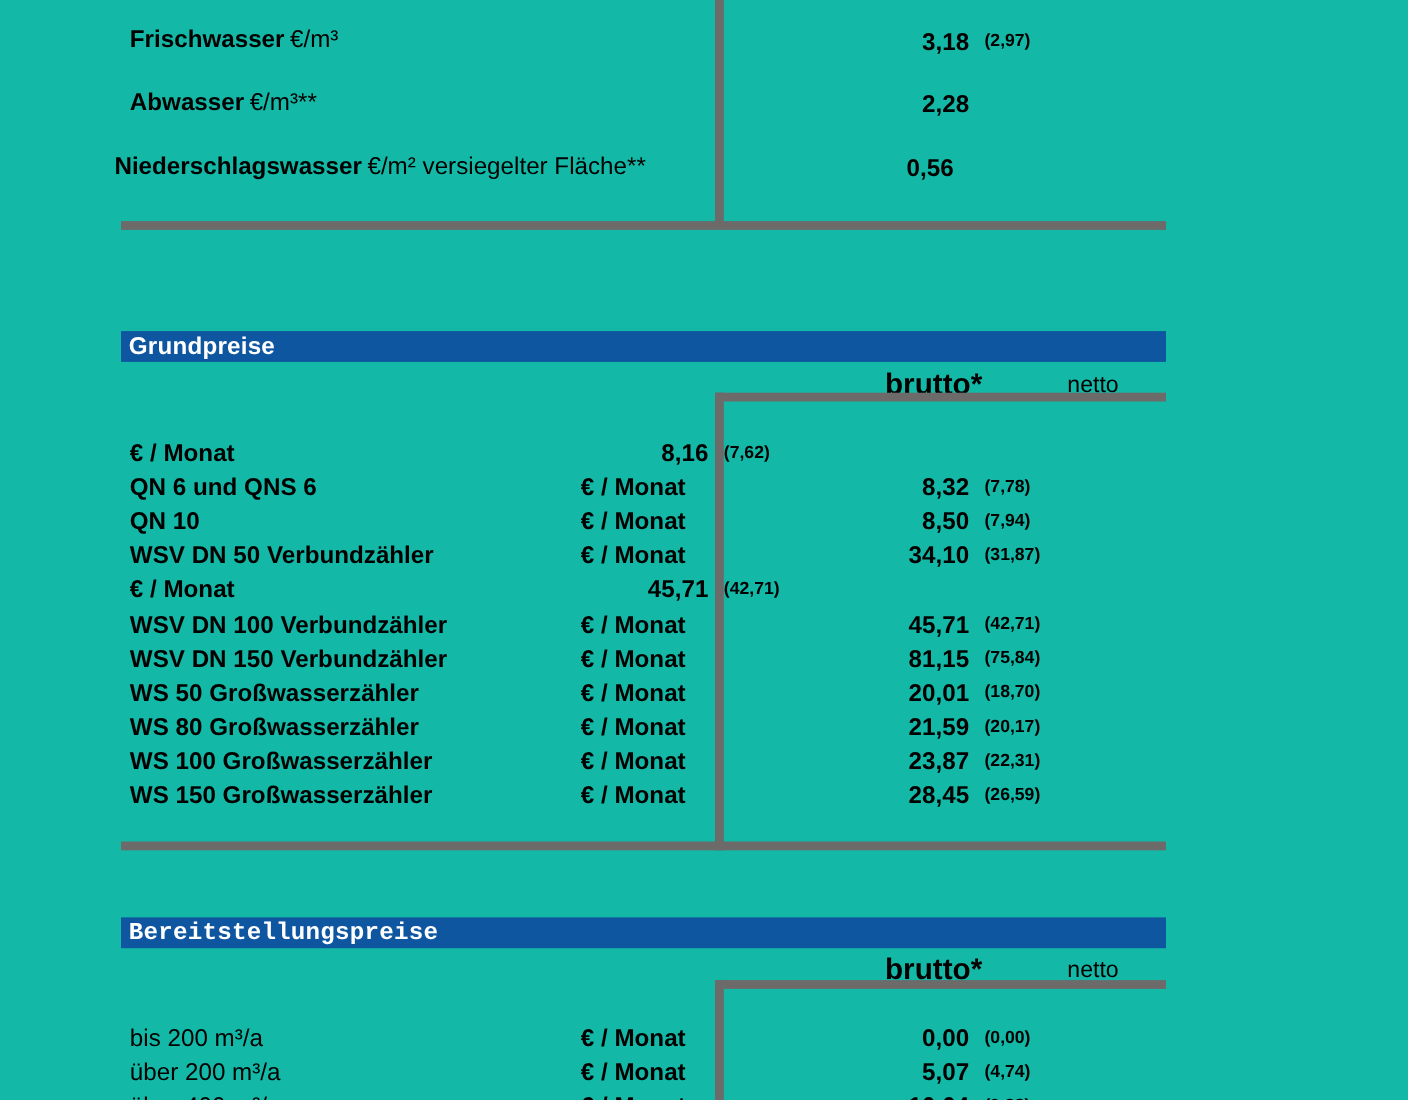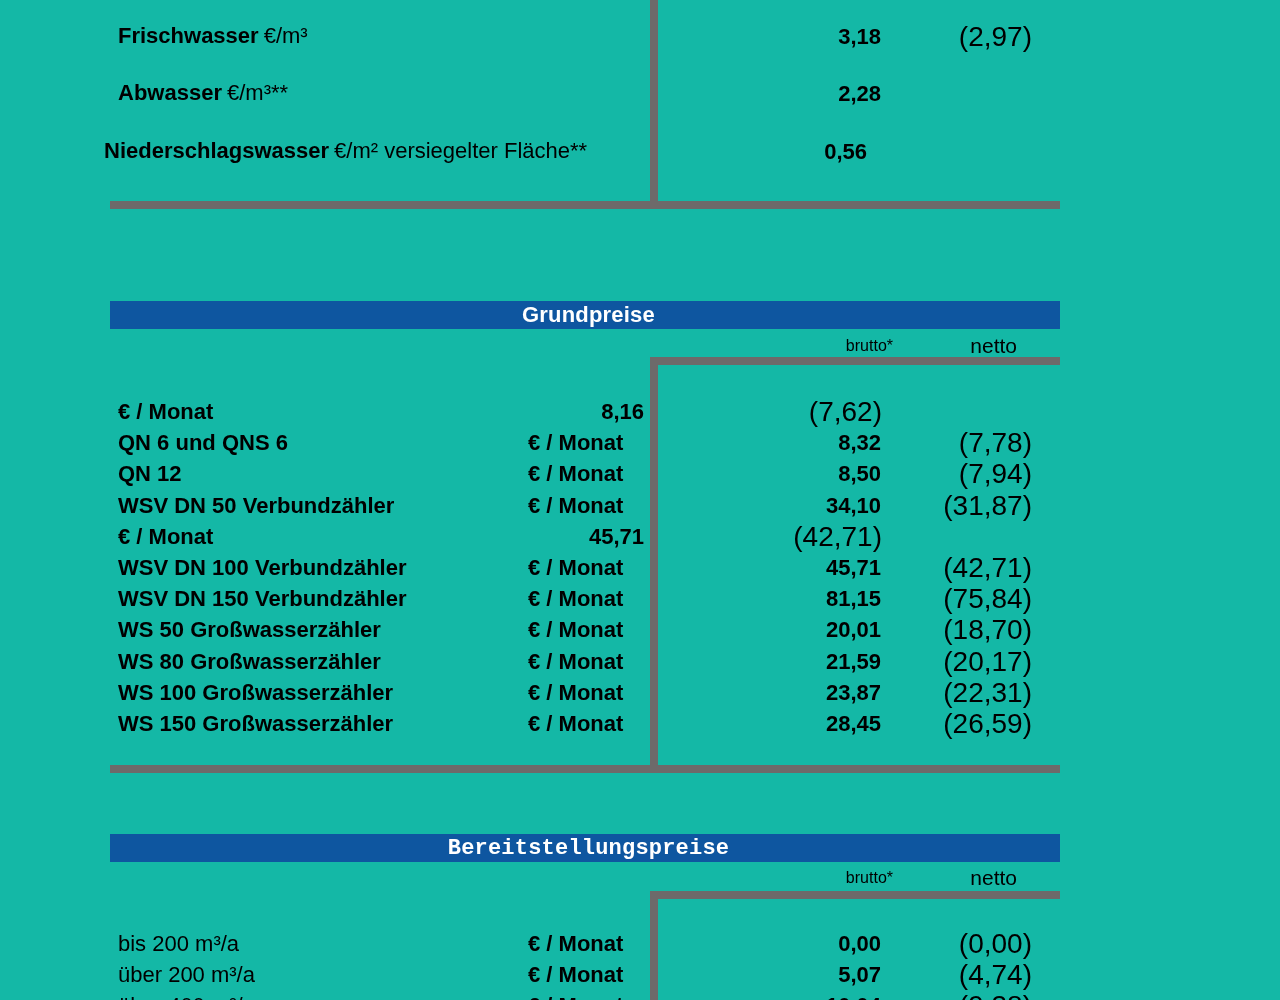--- a/index.html
+++ b/index.html
@@ -9,33 +9,32 @@
     background:#14b8a6; overflow:hidden; color:#000;
     font-family:"Liberation Sans", sans-serif;
   }
   .abs { position:absolute; }
   .bar { background:#6d6a6a; }
   .bluebar {
     background:#0e56a0; color:#ffffff;
     display:flex; align-items:center;
     padding-left:7px; font-weight:bold; font-size:22px;
     letter-spacing:0.2px;
-    justify-content:center;
   }
   
   .grid4 { display:grid; grid-template-columns:410px 130px 237px 150px; align-items:center; }
   
   .grid3 { display:grid; grid-template-columns:540px 237px 150px; align-items:center; }
   .lbl   { font-weight:bold; font-size:22px; white-space:nowrap; }
   .lbl-r { font-weight:normal; font-size:22px; white-space:nowrap; }
   .unit-suffix { font-weight:normal; font-size:22px; margin-left:5px; }
   .unit  { font-size:22px; white-space:nowrap;font-weight:bold; }
   .val-b { font-weight:bold; font-size:22px; text-align:right; padding-right:14px; white-space:nowrap; }
-  .val-n { font-size:28px; text-align:right; padding-right:13px; white-space:nowrap; }
-  .hdr-b { font-weight:normal; font-size:16px; text-align:right; padding-right:2px; }
+  .val-n { font-size:16px; padding-right:13px; white-space:nowrap;font-weight:bold; }
+  .hdr-b { font-weight:bold; font-size:27px; text-align:right; padding-right:2px; }
   .hdr-n { font-size:21px; text-align:right; padding-right:28px; }
   .prow  { height:31.2px; }
   .trow  { line-height:26px; }
 </style>
 </head>
 <body>
 
 <div class="page">
 
   <div>
@@ -83,21 +82,21 @@
         <div class="val-b">8,16</div>
         <div class="val-n">(7,62)</div>
       </div>
       <div class="grid4 prow">
         <div class="lbl">QN 6 und QNS 6</div>
         <div class="unit">€ / Monat</div>
         <div class="val-b">8,32</div>
         <div class="val-n">(7,78)</div>
       </div>
       <div class="grid4 prow">
-        <div class="lbl">QN 12</div>
+        <div class="lbl">QN 10</div>
         <div class="unit">€ / Monat</div>
         <div class="val-b">8,50</div>
         <div class="val-n">(7,94)</div>
       </div>
       <div class="grid4 prow">
         <div class="lbl">WSV DN 50 Verbundzähler</div>
         <div class="unit">€ / Monat</div>
         <div class="val-b">34,10</div>
         <div class="val-n">(31,87)</div>
       </div>

